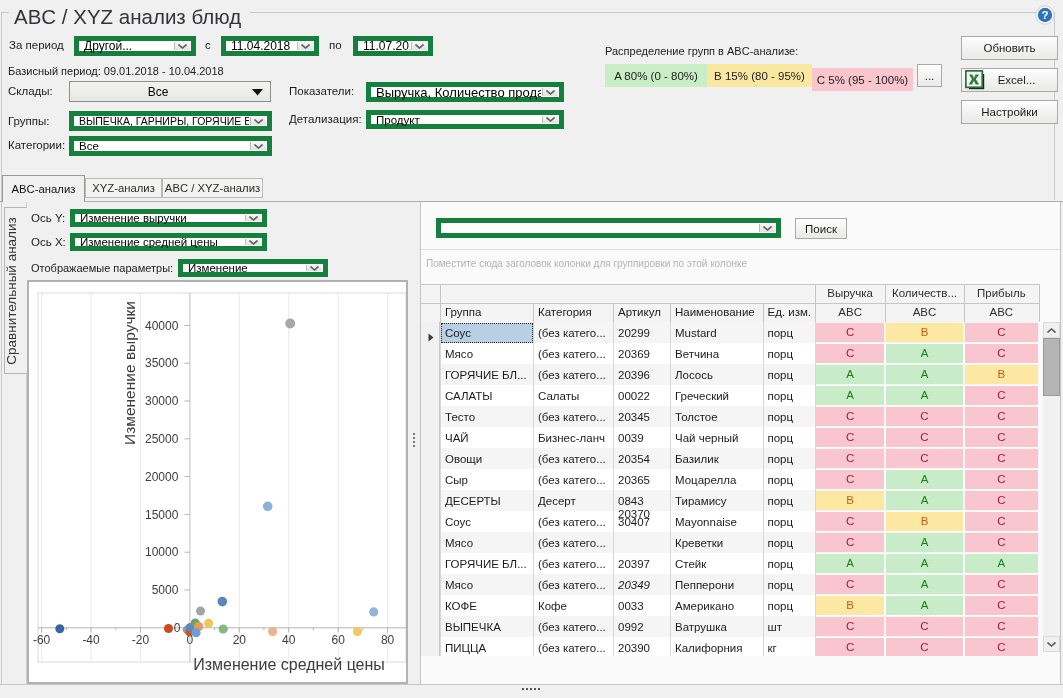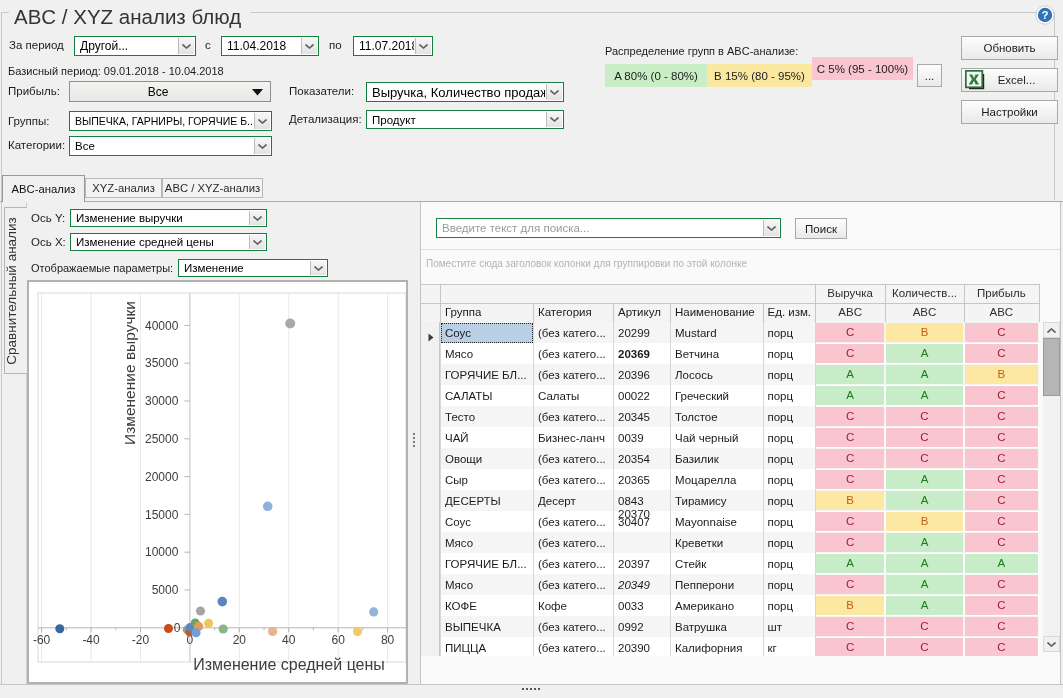--- a/index.html
+++ b/index.html
@@ -1,19 +1,19 @@
 <!DOCTYPE html>
 <html><head><meta charset="utf-8">
 <style>
 * { margin:0; padding:0; box-sizing:border-box; }
 html,body { width:1063px; height:698px; background:#f0f0f0;
   font-family:"Liberation Sans", sans-serif; overflow:hidden; position:relative; }
 .a { position:absolute; }
 .lbl { position:absolute; font-size:11.5px; color:#1c1c1c; white-space:nowrap; }
-.combo { position:absolute; background:#fff; border:1px solid #15803d; }
+.combo { position:absolute; background:#fff; border:5px solid #15803d; }
 .combo .tx { position:absolute; left:5px; top:50%; transform:translateY(-50%);
   font-size:11.5px; color:#000; white-space:nowrap; overflow:hidden; }
 .arr { position:absolute; right:1px; top:1px; bottom:1px; width:16px;
   background:linear-gradient(#f6f6f6,#e3e3e3); border-left:1px solid #bdbdbd;
   display:flex; align-items:center; justify-content:center; }
 .arr svg { display:block; }
 .btn { position:absolute; background:linear-gradient(#fdfdfd,#e9e9e7);
   border:1px solid #a9a9a9; font-size:11.5px; color:#1c1c1c;
   display:flex; align-items:center; justify-content:center; }
 .line { position:absolute; background:#c9c9c9; }
@@ -57,35 +57,35 @@
     <div class="arr">
       <svg width="9" height="5" viewBox="0 0 9 5">
         <path d="M0.5 0.5 L4.5 4 L8.5 0.5" fill="none" stroke="#5f5f5f" stroke-width="1.6"></path>
       </svg>
     </div>
   </div>
 <div class="lbl" style="left:8px;top:65px;font-size:11px;">Базисный период: 09.01.2018 - 10.04.2018</div>
 <div class="lbl" style="left:605px;top:45px;font-size:11px;">Распределение групп в ABC-анализе:</div>
 <div class="abc" style="left:605px;top:64px;width:102px;height:23px;background:#c9eec6;color:#222;">A 80% (0 - 80%)</div>
 <div class="abc" style="left:707px;top:64px;width:105px;height:23px;background:#fbe8a0;color:#222;">B 15% (80 - 95%)</div>
-<div class="abc" style="left:812px;top:57px;width:101px;height:23px;background:#f9c5cf;color:#222;">C 5% (95 - 100%)</div>
+<div class="abc" style="left:812px;top:68px;width:101px;height:23px;background:#f9c5cf;color:#222;">C 5% (95 - 100%)</div>
 <div class="btn" style="left:917px;top:64px;width:25px;height:23px;">...</div>
 <div class="btn" style="left:961px;top:36px;width:97px;height:24px;">Обновить</div>
 <div class="btn" style="left:961px;top:68px;width:97px;height:24px;">
 <span style="position:absolute;left:3px;top:1px;"><svg width="20" height="20" viewBox="0 0 20 20">
 <rect x="17" y="4" width="2.2" height="15" fill="#1a1a1a"></rect>
 <rect x="4" y="17" width="15" height="2.2" fill="#1a1a1a"></rect>
 <rect x="0.8" y="0.8" width="16.5" height="16.5" fill="#f2f7f2" stroke="#2c6e3c" stroke-width="1.8"></rect>
 <path d="M4 4.5 L7.4 4.5 L8.9 8 L10.5 4.5 L14 4.5 L10.8 9.3 L14.2 14.5 L10.7 14.5 L8.9 10.7 L7.1 14.5 L3.7 14.5 L7 9.2 Z" fill="#2f7a42"></path>
 <path d="M4 4.5 L7.4 4.5 L8.9 8 L10.5 4.5 L14 4.5" fill="none" stroke="#9dc4a4" stroke-width="0.6"></path>
 </svg></span>
     <span style="margin-left:14px;">Excel...</span>
   </div>
 <div class="btn" style="left:961px;top:100px;width:97px;height:24px;">Настройки</div>
-<div class="lbl" style="left:8px;top:85px;">Прибыль:</div>
+<div class="lbl" style="left:8px;top:85px;">Склады:</div>
 <div class="a" style="left:69px;top:81px;width:202px;height:21px;
  background:linear-gradient(#f3f3f1,#e7e7e4);border:1px solid #8f8f8f;">
  <div style="position:absolute;left:0;right:24px;top:0;bottom:0;display:flex;align-items:center;justify-content:center;font-size:12px;color:#000;">Все</div>
  <svg style="position:absolute;right:7px;top:7px;" width="11" height="7" viewBox="0 0 11 7">
       <path d="M0 0 L11 0 L5.5 6.5 Z" fill="#111"></path>
     </svg>
   </div>
 <div class="lbl" style="left:289px;top:85px;">Показатели:</div>
 <div class="combo" style="left:366px;top:82px;width:198px;height:20px;">
     <div class="tx" style="left:5px;right:18px;color:#000;font-size:13px;letter-spacing:0;">Выручка, Количество продаж, П...</div>
@@ -229,21 +229,20 @@
     <circle cx="261.2" cy="41.5" r="5" fill="#a8a8a8"></circle>
     <circle cx="328.5" cy="349.6" r="4.6" fill="#efcb68"></circle>
     <circle cx="344.7" cy="329.9" r="4.6" fill="#92b5da"></circle>
   </svg>
 <div class="a" style="left:413px;top:433px;width:2px;height:2px;background:#7a7a7a;"></div>
 <div class="a" style="left:413px;top:437px;width:2px;height:2px;background:#7a7a7a;"></div>
 <div class="a" style="left:413px;top:441px;width:2px;height:2px;background:#7a7a7a;"></div>
 <div class="a" style="left:413px;top:445px;width:2px;height:2px;background:#7a7a7a;"></div>
 <div class="a" style="left:419.5px;top:202px;width:641.5px;height:481.5px;background:#fafafa;border:1px solid #c3c3c3;border-top:none;"></div>
 <div class="combo" style="left:436px;top:218px;width:345px;height:20px;">
-    <div class="tx" style="left:5px;right:18px;color:#000;font-size:11.5px;letter-spacing:0;"><span style="color:#9b9b9b;">Введите текст для поиска...</span></div>
     <div class="arr">
       <svg width="9" height="5" viewBox="0 0 9 5">
         <path d="M0.5 0.5 L4.5 4 L8.5 0.5" fill="none" stroke="#5f5f5f" stroke-width="1.6"></path>
       </svg>
     </div>
   </div>
 <div class="btn" style="left:795px;top:218px;width:52px;height:21px;">Поиск</div>
 <div class="line" style="left:420.5px;top:249px;width:639.5px;height:1px;background:#dedede;"></div>
 <div class="lbl" style="left:426px;top:258px;color:#b3b3b3;font-size:10px;text-align:center;">Поместите сюда заголовок колонки для группировки по этой колонке</div>
 <div class="a" style="left:420.5px;top:283.5px;width:618.5px;height:38.5px;background:#f4f4f4;"></div>
@@ -287,21 +286,21 @@
 <div class="cell" style="left:675px;top:326.5px;width:84.5px;">Mustard</div>
 <div class="cell" style="left:767.5px;top:326.5px;width:44.5px;">порц</div>
 <div class="abc" style="left:816px;top:322.5px;width:68.3px;height:19.5px;background:#f9c6d0;color:#a01a38;">C</div>
 <div class="abc" style="left:886.3px;top:322.5px;width:76.4px;height:19.5px;background:#fce8a2;color:#c25f14;">B</div>
 <div class="abc" style="left:964.7px;top:322.5px;width:73.3px;height:19.5px;background:#f9c6d0;color:#a01a38;">C</div>
 <div class="line" style="left:440px;top:343px;width:599px;height:1px;background:#e9e9e9;"></div>
 <div class="a" style="left:440px;top:343px;width:599px;height:21px;background:#ffffff;"></div>
 <div class="a" style="left:420.5px;top:343px;width:19.5px;height:21px;background:#f1f1f1;border-right:1px solid #c9c9c9;"></div>
 <div class="cell" style="left:445px;top:347.5px;width:85px;">Мясо</div>
 <div class="cell" style="left:538px;top:347.5px;width:72px;">(без катего...</div>
-<div class="cell" style="left:618px;top:347.5px;width:49px;font-weight:bold;">20369</div>
+<div class="cell" style="left:618px;top:347.5px;width:49px;">20369</div>
 <div class="cell" style="left:675px;top:347.5px;width:84.5px;">Ветчина</div>
 <div class="cell" style="left:767.5px;top:347.5px;width:44.5px;">порц</div>
 <div class="abc" style="left:816px;top:343.5px;width:68.3px;height:19.5px;background:#f9c6d0;color:#a01a38;">C</div>
 <div class="abc" style="left:886.3px;top:343.5px;width:76.4px;height:19.5px;background:#c7ecc7;color:#1e7a1e;">A</div>
 <div class="abc" style="left:964.7px;top:343.5px;width:73.3px;height:19.5px;background:#f9c6d0;color:#a01a38;">C</div>
 <div class="line" style="left:440px;top:364px;width:599px;height:1px;background:#e9e9e9;"></div>
 <div class="a" style="left:440px;top:364px;width:599px;height:21px;background:#f5f5f5;"></div>
 <div class="a" style="left:420.5px;top:364px;width:19.5px;height:21px;background:#f1f1f1;border-right:1px solid #c9c9c9;"></div>
 <div class="cell" style="left:445px;top:368.5px;width:85px;">ГОРЯЧИЕ БЛ...</div>
 <div class="cell" style="left:538px;top:368.5px;width:72px;">(без катего...</div>

